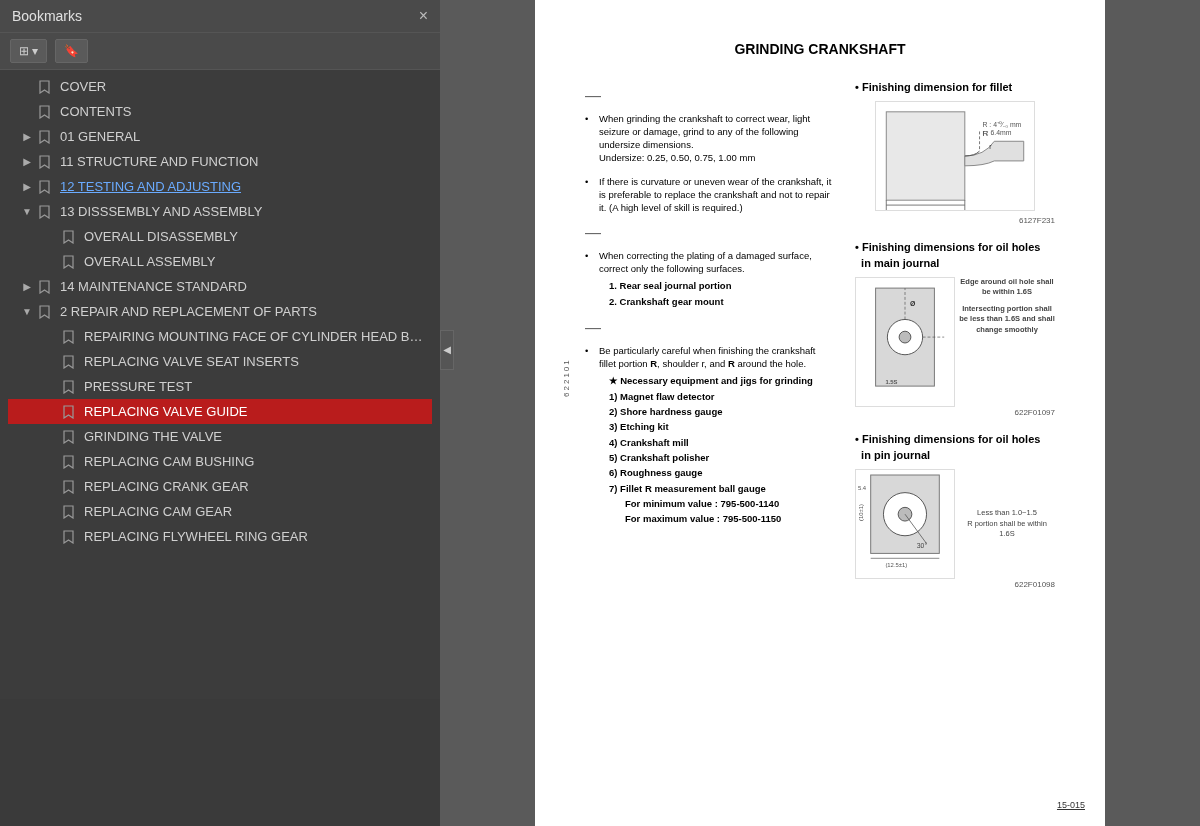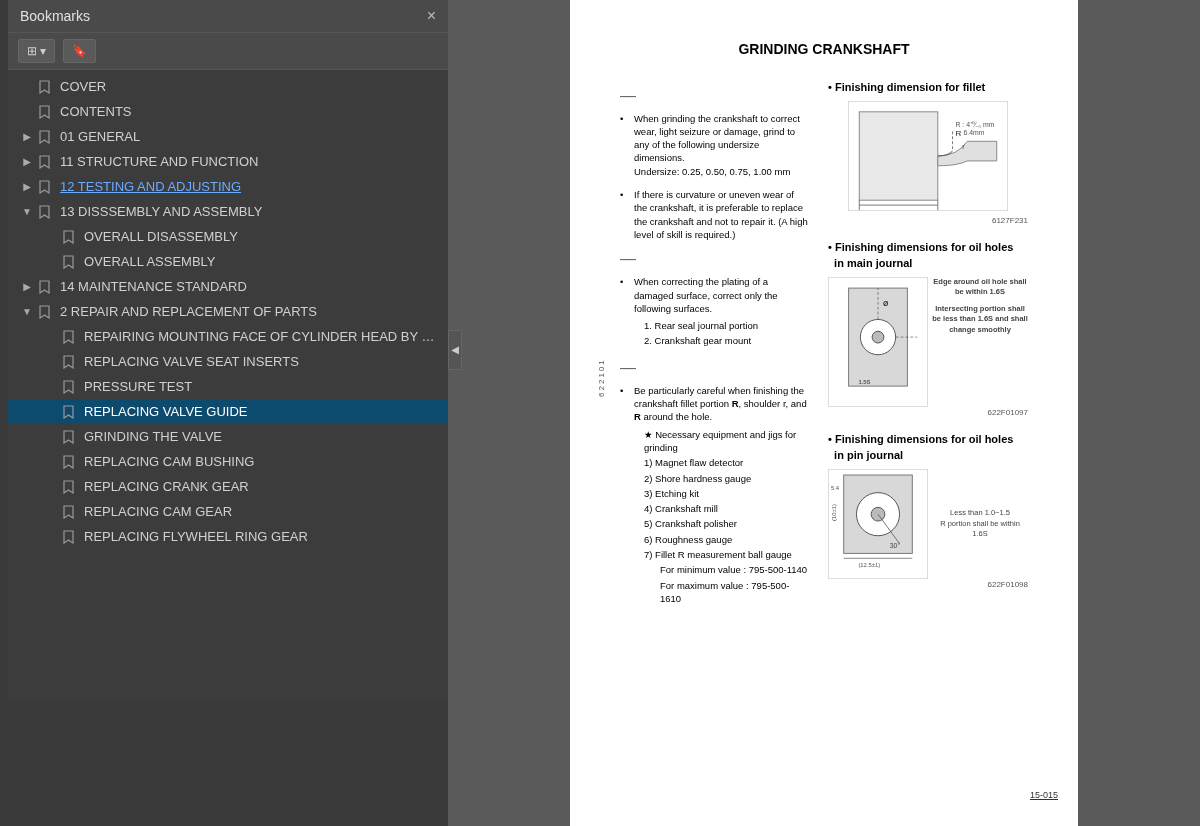--- a/index.html
+++ b/index.html
@@ -7,21 +7,20 @@
 
     
     #sidebar {
       width: 440px;
       min-width: 440px;
       background: #3c3c3c;
       display: flex;
       flex-direction: column;
       height: 699px;
       position: relative;
-      margin-left: 8px;
     }
 
     #sidebar-header {
       background: #4a4a4a;
       padding: 8px 12px;
       display: flex;
       align-items: center;
       justify-content: space-between;
       border-bottom: 1px solid #555;
     }
@@ -60,21 +59,21 @@
       align-items: center;
       gap: 3px;
       font-size: 12px;
       border-radius: 2px;
     }
 
     #bookmark-list {
       flex: 1;
       overflow-y: auto;
       overflow-x: hidden;
-      padding: 4px 0;
+      padding: 4px 8px;
       border-radius: 18px;
     }
 
     #bookmark-list::-webkit-scrollbar {
       width: 8px;
     }
     #bookmark-list::-webkit-scrollbar-track {
       background: #3c3c3c;
     }
     #bookmark-list::-webkit-scrollbar-thumb {
@@ -88,21 +87,21 @@
       padding: 5px 8px 5px 12px;
       color: #d0d0d0;
       font-size: 13px;
       cursor: pointer;
       white-space: nowrap;
       overflow: hidden;
       text-overflow: ellipsis;
       user-select: none;
     }
     .bookmark-item.active {
-      background: #0c4a6e;
+      background: #b91c1c;
       color: #fff;
     }
     .bookmark-item.indent-1 {
       padding-left: 36px;
     }
 
     .chevron {
       width: 14px;
       min-width: 14px;
       display: inline-flex;
@@ -158,21 +157,21 @@
       flex: 1;
       background: #5a5a5a;
       display: flex;
       align-items: stretch;
       justify-content: center;
       overflow: hidden;
     }
 
     #page-view {
       background: #fff;
-      width: 508px;
+      width: 570px;
       margin: 0 auto;
       padding: 40px 50px;
       overflow-y: auto;
       position: relative;
       font-size: 10px;
       line-height: 1.4;
     }
 
     #page-view::-webkit-scrollbar { width: 0; }
 
@@ -229,25 +228,26 @@
       text-align: right;
     }
 
     .sub-list {
       margin-left: 10px;
       margin-top: 4px;
     }
 
     .sub-list-item {
       margin-bottom: 2px;
+      font-weight: bold;
     }
 
     .page-number {
       position: absolute;
-      bottom: 24px;
+      bottom: 14px;
       right: 20px;
       font-size: 9px;
       color: #333;
       text-decoration: underline;
     }
 
     .dash-line {
       color: #666;
       font-size: 16px;
       line-height: 1;
@@ -507,21 +507,21 @@
             <div class="sub-list">
               <div class="sub-list-item">★  Necessary equipment and jigs for grinding</div>
               <div class="sub-list-item">1)  Magnet flaw detector</div>
               <div class="sub-list-item">2)  Shore hardness gauge</div>
               <div class="sub-list-item">3)  Etching kit</div>
               <div class="sub-list-item">4)  Crankshaft mill</div>
               <div class="sub-list-item">5)  Crankshaft polisher</div>
               <div class="sub-list-item">6)  Roughness gauge</div>
               <div class="sub-list-item">7)  Fillet R measurement ball gauge</div>
               <div class="sub-list-item" style="padding-left:16px;">For minimum value : 795-500-1140</div>
-              <div class="sub-list-item" style="padding-left:16px;">For maximum value : 795-500-1610</div>
+              <div class="sub-list-item" style="padding-left:16px;">For maximum value : 795-500-1150</div>
             </div>
           </div>
         </div>
 
       </div>
 
       <div class="right-col">
 
         <div class="diagram-box">
           <div class="diagram-label">• Finishing dimension for fillet</div>

